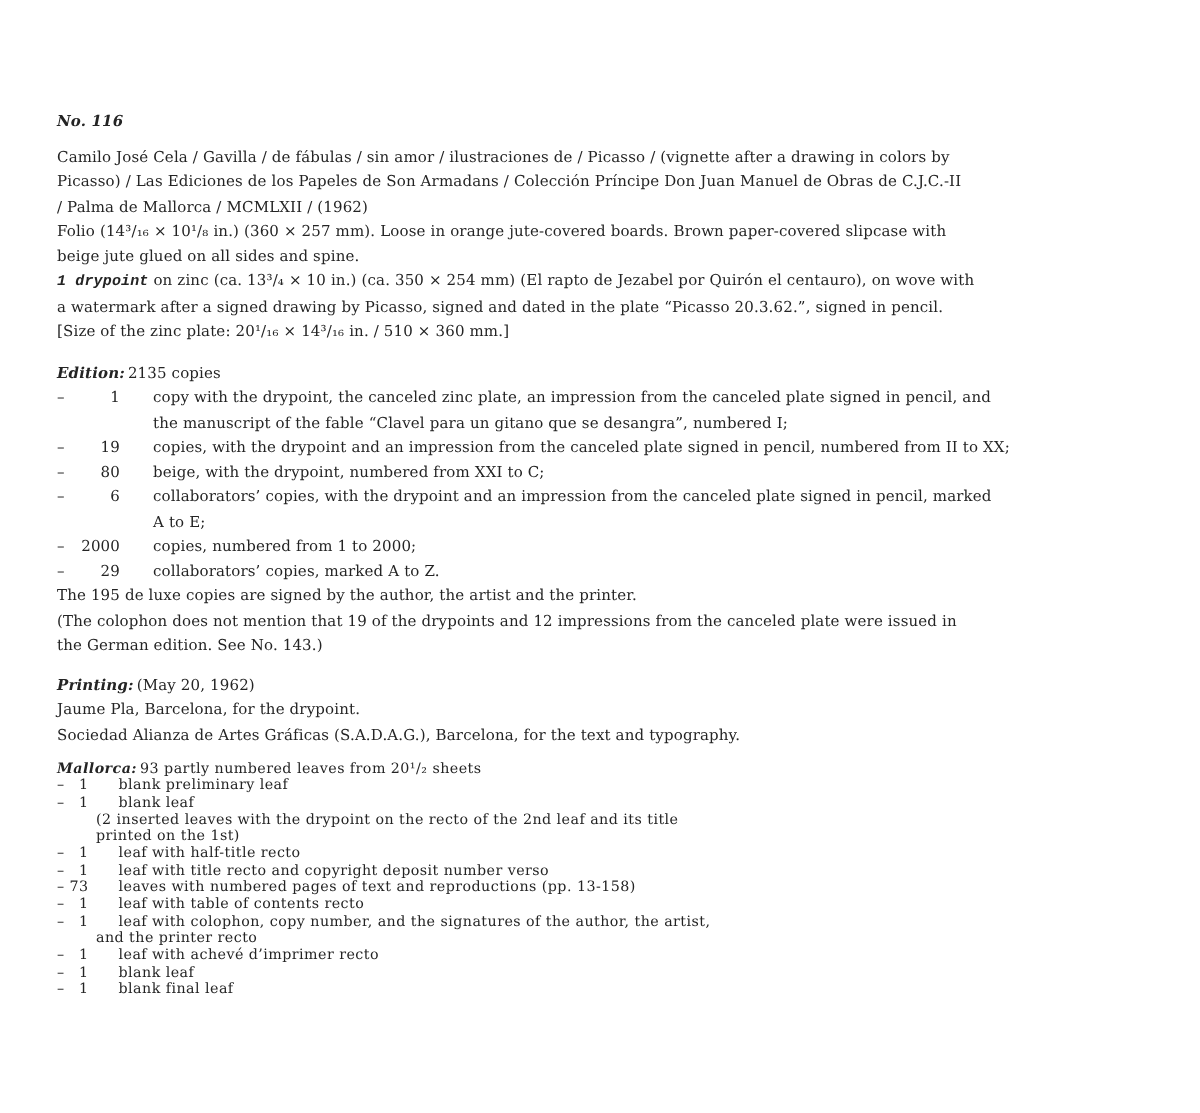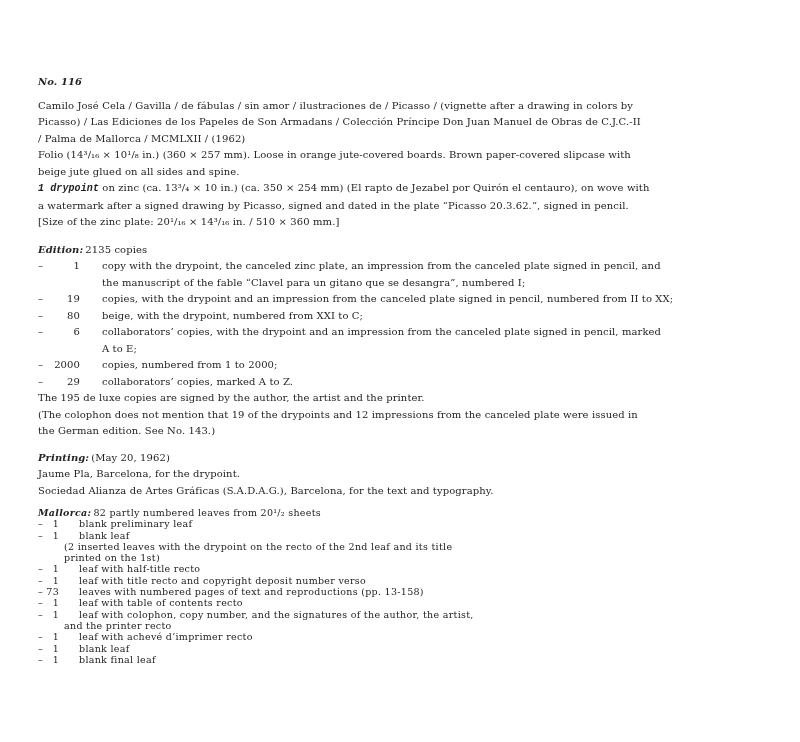--- a/index.html
+++ b/index.html
@@ -110,21 +110,21 @@
     <div class="line">the German edition. See No. 143.)</div>
   </div>
 
   <div class="section-printing">
     <div class="line heading-line"><span class="h">Printing:</span><span class="intro">(May 20, 1962)</span></div>
     <div class="line">Jaume Pla, Barcelona, for the drypoint.</div>
     <div class="line">Sociedad Alianza de Artes Gráficas (S.A.D.A.G.), Barcelona, for the text and typography.</div>
   </div>
 
   <div class="section-collation">
-    <div class="c-line heading-line"><span class="h">Mallorca:</span><span class="intro">82 partly numbered leaves from 20¹/₂ sheets</span></div>
+    <div class="c-line heading-line"><span class="h">Mallorca:</span><span class="intro">93 partly numbered leaves from 20¹/₂ sheets</span></div>
 
     <div class="row c-line">
       <span class="c-dash">–</span>
       <span class="c-num">1</span>
       <span class="c-txt">blank preliminary leaf</span>
     </div>
 
     <div class="row c-line">
       <span class="c-dash">–</span>
       <span class="c-num">1</span>

